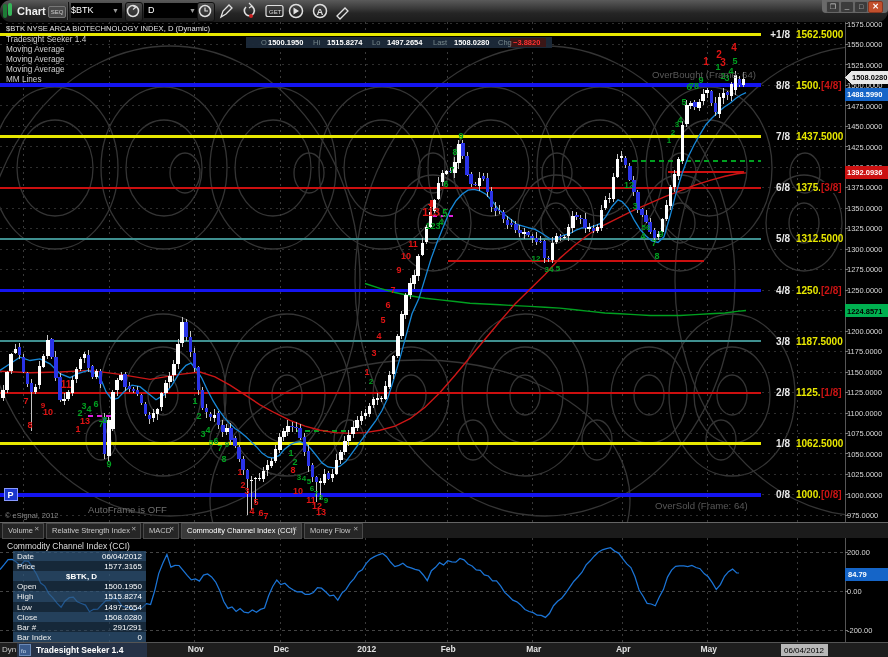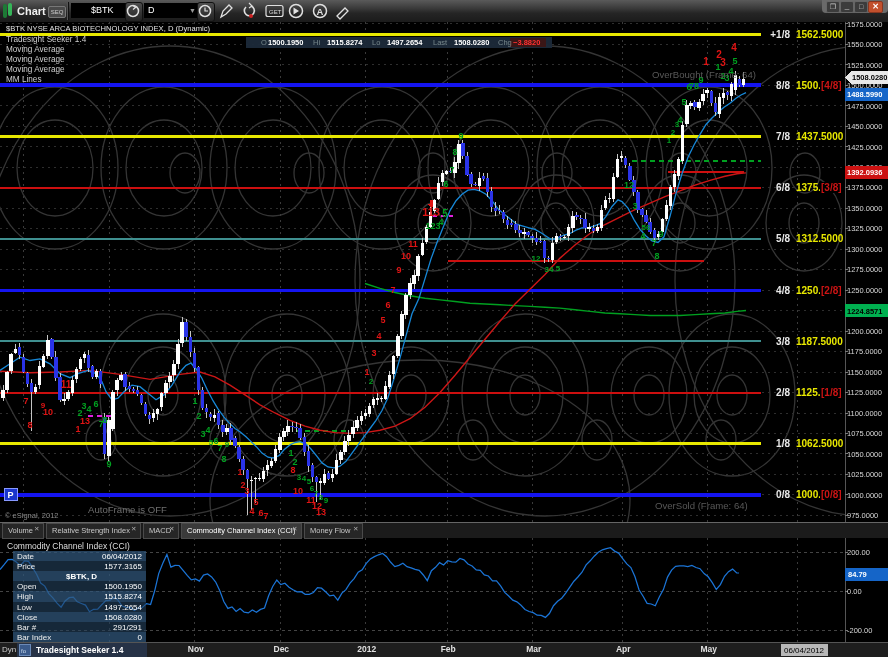--- a/index.html
+++ b/index.html
@@ -612,27 +612,27 @@
       <text x="281.3" y="652" fill="#e0e0e0" font-size="8.5" font-weight="bold" text-anchor="middle">Dec</text>
       <text x="366.8" y="652" fill="#e0e0e0" font-size="8.5" font-weight="bold" text-anchor="middle">2012</text>
       <text x="448.2" y="652" fill="#e0e0e0" font-size="8.5" font-weight="bold" text-anchor="middle">Feb</text>
       <text x="533.7" y="652" fill="#e0e0e0" font-size="8.5" font-weight="bold" text-anchor="middle">Mar</text>
       <text x="623.2" y="652" fill="#e0e0e0" font-size="8.5" font-weight="bold" text-anchor="middle">Apr</text>
       <text x="708.7" y="652" fill="#e0e0e0" font-size="8.5" font-weight="bold" text-anchor="middle">May</text>
       <rect x="781" y="643.5" width="47" height="12" fill="#b8b8b8"></rect>
       <text x="784" y="652.5" fill="#000" font-size="8">06/04/2012</text>
     </svg>
 
-<div style="position:absolute;left:0;top:0;width:888px;height:22px;background:linear-gradient(#5a5a5a,#383838 40%,#252525 60%,#1b1b1b);">
+<div style="position:absolute;left:0;top:0;width:888px;height:22px;background:linear-gradient(#5a5a5a,#383838 40%,#252525 60%,#1b1b1b);border-radius:11px;">
  <div style="position:absolute;left:3px;top:4px;width:4px;height:14px;background:#1d7a35;border-radius:2px"></div>
  <div style="position:absolute;left:8px;top:3px;width:4px;height:13px;background:#35b558;border-radius:2px"></div>
  <div style="position:absolute;left:17px;top:5px;color:#eee;font-size:11px;font-weight:bold">Chart</div>
  <div style="position:absolute;left:48px;top:6px;width:16px;height:10px;background:#4a4a4a;border:1px solid #777;border-radius:2px;color:#ccc;font-size:6px;text-align:center;line-height:10px">SEQ</div>
  <div style="position:absolute;left:67px;top:2px;width:1px;height:18px;background:#111;border-left:1px solid #555"></div>
- <div style="position:absolute;left:71px;top:3px;width:51px;height:15px;background:#000;color:#fff;font-size:9px;line-height:15px;padding-left:20px">$BTK<span style="position:absolute;right:3px;color:#999;font-size:7px">▼</span></div>
+ <div style="position:absolute;left:71px;top:3px;width:51px;height:15px;background:#000;color:#fff;font-size:9px;line-height:15px;padding-left:0">$BTK<span style="position:absolute;right:3px;color:#999;font-size:7px">▼</span></div>
  <div style="position:absolute;left:125px;top:2px;width:16px;height:18px;background:linear-gradient(#4e4e4e,#222);border:1px solid #111;border-radius:3px"></div>
  <div style="position:absolute;left:144px;top:3px;width:51px;height:15px;background:#000;color:#fff;font-size:9px;line-height:15px;padding-left:4px">D<span style="position:absolute;right:3px;color:#999;font-size:7px">▼</span></div>
  <div style="position:absolute;left:197px;top:2px;width:16px;height:18px;background:linear-gradient(#4e4e4e,#222);border:1px solid #111;border-radius:3px"></div>
  <svg width="360" height="22" style="position:absolute;left:0;top:0">
   <g stroke="#e0e0e0" fill="none" stroke-width="1.5">
    <circle cx="133" cy="11" r="5.5"></circle>
           <path d="M133 5.5l2.5 2-2.5 2" stroke-width="1.2"></path>
    <circle cx="205" cy="11" r="5.5"></circle>
           <path d="M205 7.5v3.5h3" stroke-width="1.2"></path>
    <path d="M221 17l2-6 6-6 3 3-6 6z" stroke-width="1.3"></path>

